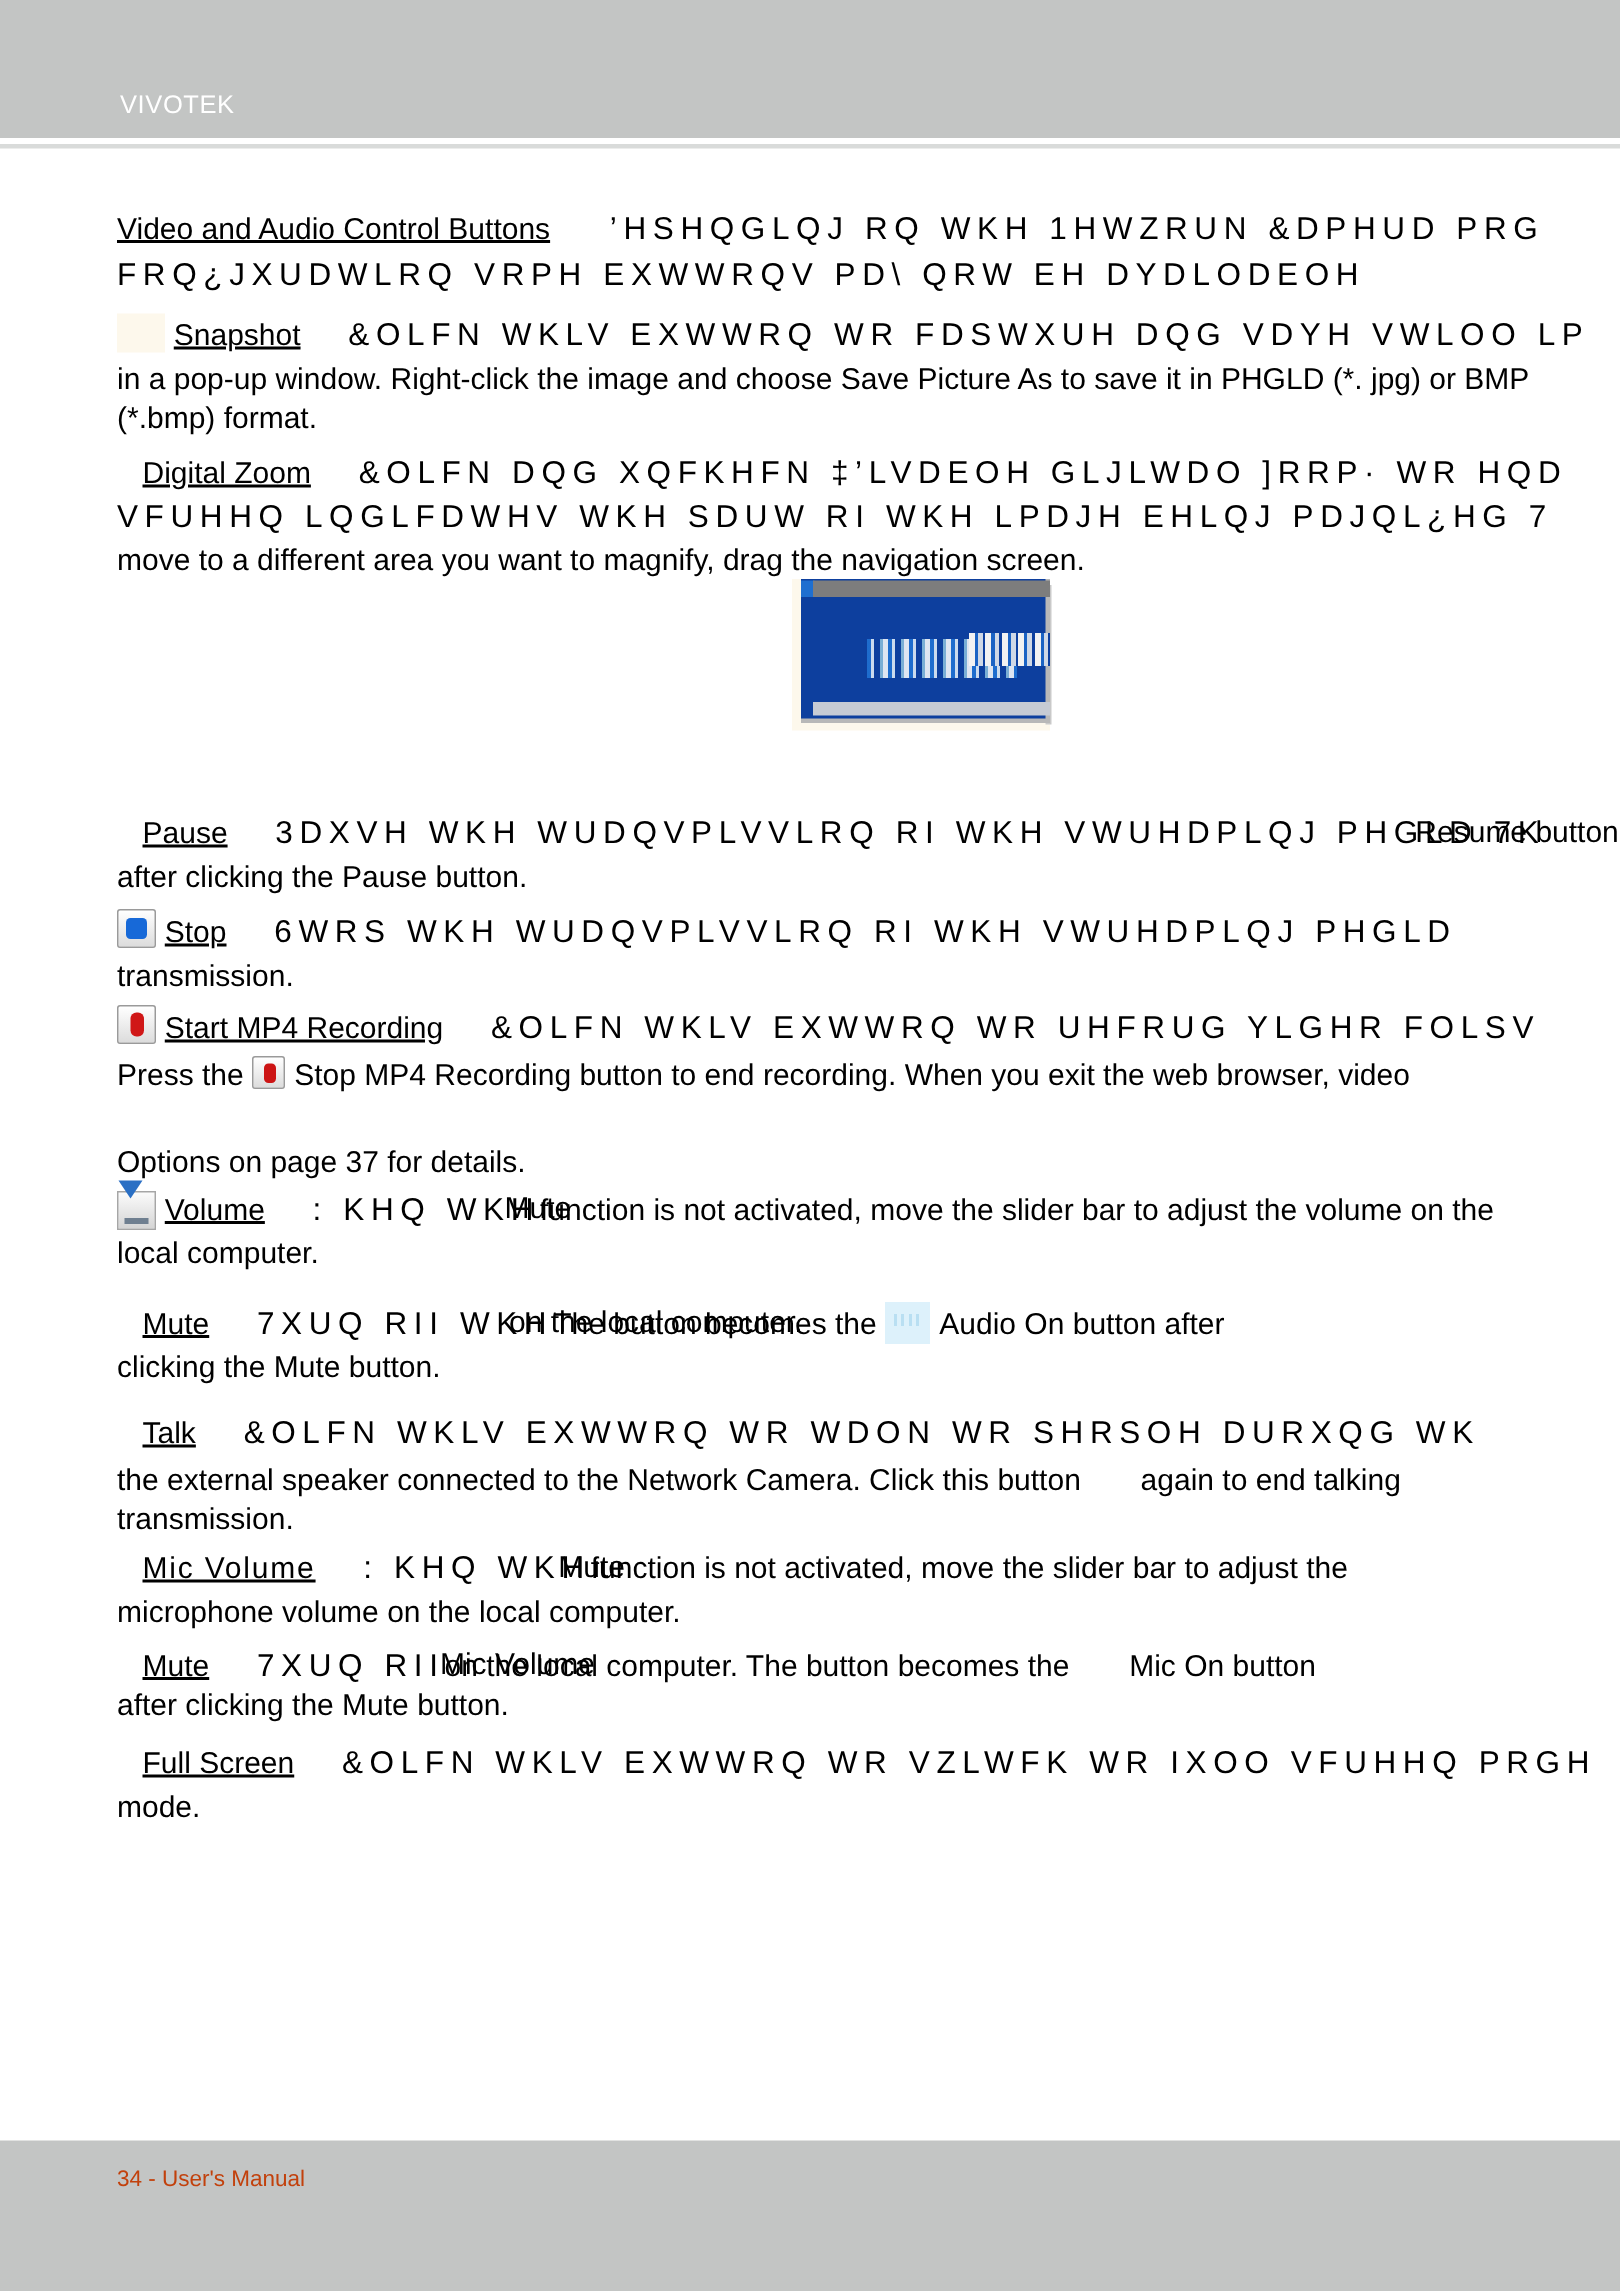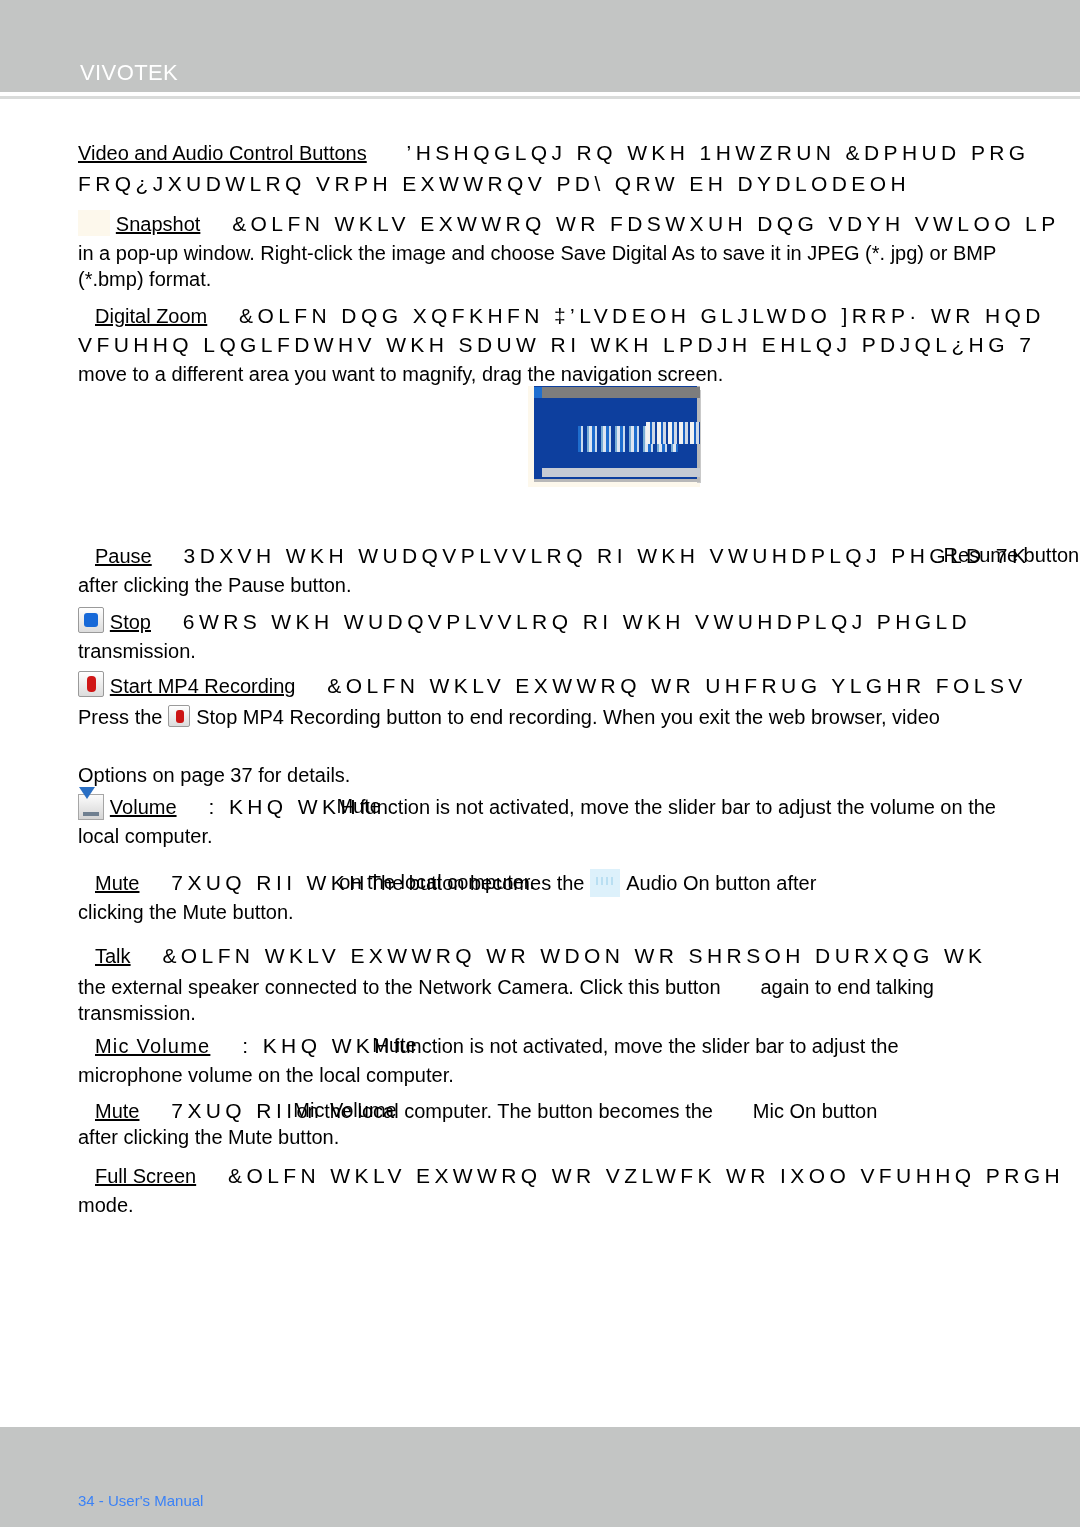--- a/index.html
+++ b/index.html
@@ -21,21 +21,21 @@
     position: absolute;
     left: 0; top: 0;
     width: 1080px;
     height: 92px;
     background: #c3c5c4;
   }
   .brand {
     position: absolute;
     left: 80px;
     top: 60px;
-    font-size: 22px;
+    font-size: 17px;
     letter-spacing: 0.4px;
     color: #ffffff;
   }
   .header-rule {
     position: absolute;
     left: 0; top: 96px;
     width: 1080px;
     height: 3px;
     background: #d9dbda;
   }
@@ -47,22 +47,21 @@
     top: 1427px;
     width: 1080px;
     height: 100px;
     background: #c3c5c4;
   }
   .footer-text {
     position: absolute;
     left: 78px;
     top: 1444px;
     font-size: 15px;
-    color: #3b82f6;
-    margin-top: 48px;
+    color: #c2410c;
   }
 
   
   .content {
     position: absolute;
     left: 0;
     top: 110px;
     width: 1080px;
   }
   .para {
@@ -279,21 +278,21 @@
   <div class="para" style="top:58px">
     <span class="enc">FRQ¿JXUDWLRQ  VRPH EXWWRQV PD\ QRW EH DYDLODEOH</span>
   </div>
 
   <div class="para" style="top:98px">
     <span class="icon icon-snapshot"></span>
     <span class="lbl plain">Snapshot</span>
     <span class="icon-gap-sm"></span><span class="enc">&amp;OLFN WKLV EXWWRQ WR FDSWXUH DQG VDYH VWLOO LP</span>
   </div>
   <div class="para" style="top:127px">
-    <span class="plain">in a pop-up window. Right-click the image and choose Save Digital As to save it in JPEG (*. jpg) or BMP</span>
+    <span class="plain">in a pop-up window. Right-click the image and choose Save Picture As to save it in PHGLD (*. jpg) or BMP</span>
   </div>
   <div class="para" style="top:153px">
     <span class="plain">(*.bmp) format.</span>
   </div>
 
   <div class="para" style="top:190px; left:95px">
     <span class="lbl plain">Digital Zoom</span>
     <span class="icon-gap-sm"></span><span class="enc">&amp;OLFN DQG XQFKHFN ‡’LVDEOH GLJLWDO ]RRP· WR HQD</span>
   </div>
   <div class="para" style="top:219px">

